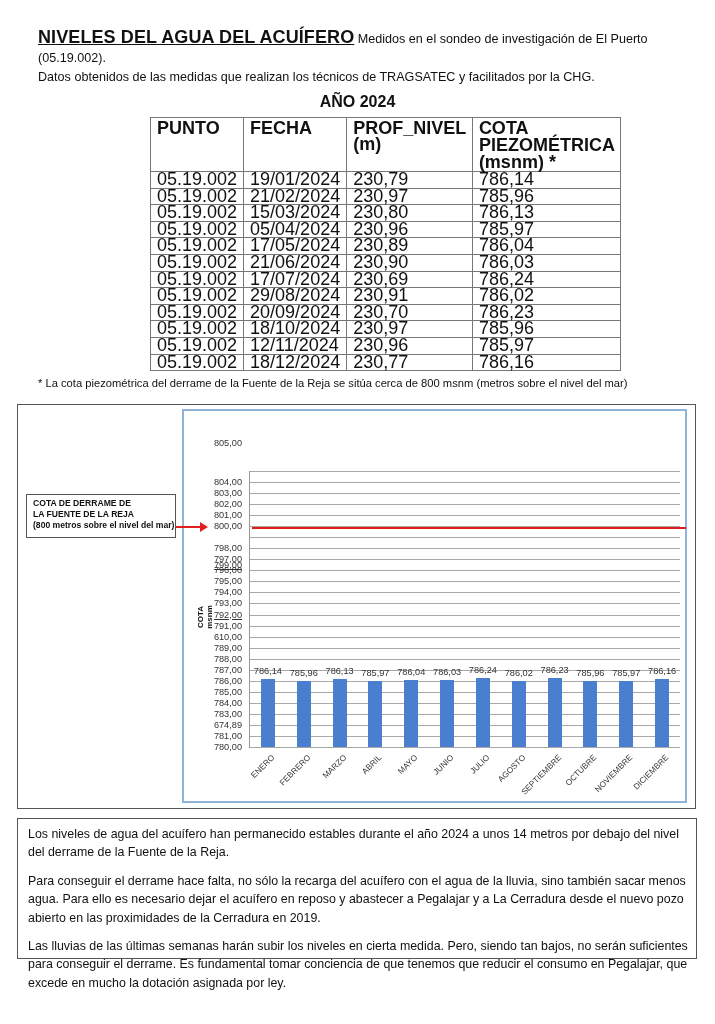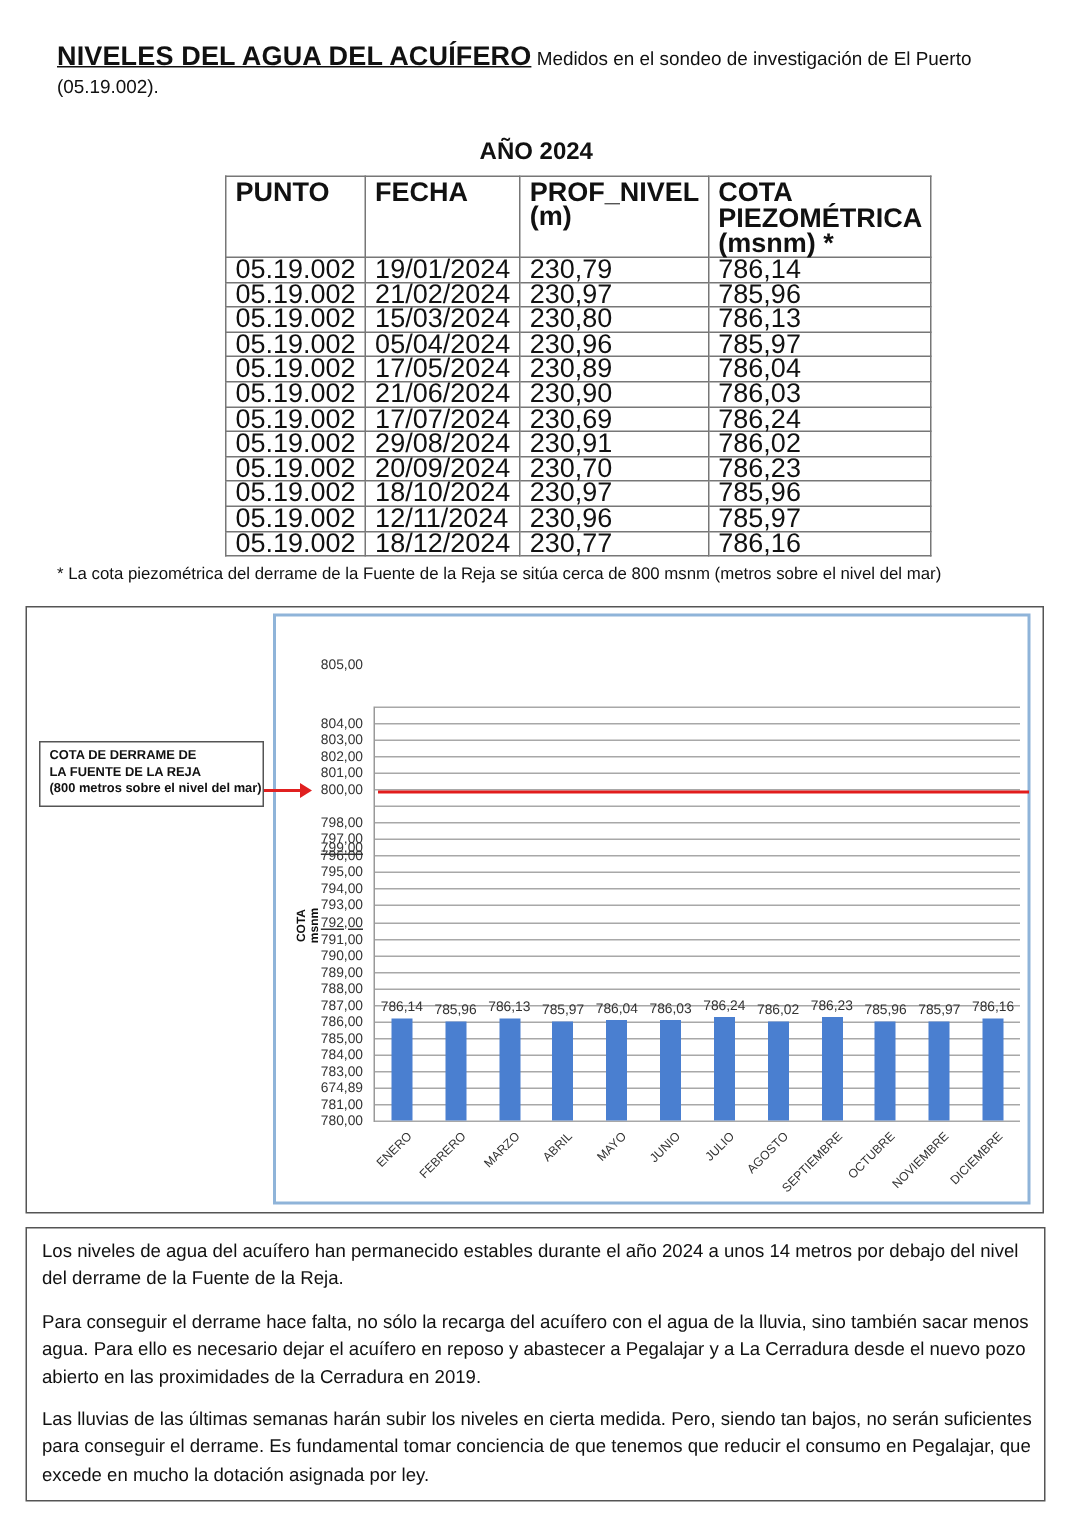--- a/index.html
+++ b/index.html
@@ -21,29 +21,30 @@
   .inner-chart { position:absolute; left:182px; top:409px; width:505px; height:394px; border:2px solid #8fb4d9; box-sizing:border-box; background:#fff; }
   .chart-title { position:absolute; left:182px; top:425px; width:505px; text-align:center; font-weight:bold; font-size:14.6px; line-height:19px; color:#222; }
   .ylabel { position:absolute; left:183px; top:610px; width:40px; height:14px; font-size:8px; font-weight:bold; transform:rotate(-90deg); transform-origin:center; text-align:center; }
   .ytick { position:absolute; left:200px; width:42px; text-align:right; font-size:9.2px; color:#333; line-height:10px; }
   .gridline { position:absolute; left:250px; width:430px; height:1px; background:#a8a8a8; }
   .yaxis { position:absolute; left:249px; top:471px; width:1px; height:277px; background:#999; }
   .refline { position:absolute; left:252px; width:434px; height:2px; background:#e21c1c; }
   .bar { position:absolute; width:14px; background:#4a7fd0; }
   .bar-label { position:absolute; width:50px; text-align:center; font-size:9.2px; color:#333; }
   .xlabel { position:absolute; font-size:8.2px; color:#333; transform:rotate(-45deg); transform-origin:right top; text-align:right; white-space:nowrap; width:70px; }
-  .text-box { position:absolute; left:17px; top:818px; width:680px; height:183px; border:1px solid #555; box-sizing:border-box; padding:6px 2px 0 10px; font-size:12.4px; line-height:18.4px; }
+  .text-box { position:absolute; left:17px; top:818px; width:680px; height:141px; border:1px solid #555; box-sizing:border-box; padding:6px 2px 0 10px; font-size:12.4px; line-height:18.4px; }
   .text-box p { margin:0 0 10px 0; }
 </style>
 </head>
 <body>
 
 <div class="header">
   <span class="title">NIVELES DEL AGUA DEL ACUÍFERO</span>
   <span>Medidos en el sondeo de investigación de El Puerto (05.19.002).</span><br>
+  <span>Datos obtenidos de las medidas que realizan los técnicos de TRAGSATEC y facilitados por la CHG.</span>
 </div>
 
 <div class="year-title">AÑO 2024</div>
 
 <table class="data">
   <colgroup>
       <col class="c1">
       <col class="c2">
       <col class="c3">
       <col class="c4">
@@ -173,21 +174,21 @@
     <div class="ytick" style="top: 576.4px;">795,00</div>
     <div class="gridline" style="top: 592.44px;"></div>
     <div class="ytick" style="top: 587.44px;">794,00</div>
     <div class="gridline" style="top: 603.48px;"></div>
     <div class="ytick" style="top: 598.48px;">793,00</div>
     <div class="gridline" style="top: 614.52px;"></div>
     <div class="ytick" style="top: 609.52px; text-decoration: underline;">792,00</div>
     <div class="gridline" style="top: 625.56px;"></div>
     <div class="ytick" style="top: 620.56px;">791,00</div>
     <div class="gridline" style="top: 636.6px;"></div>
-    <div class="ytick" style="top: 631.6px;">790,00</div>
+    <div class="ytick" style="top: 631.6px;">610,00</div>
     <div class="gridline" style="top: 647.64px;"></div>
     <div class="ytick" style="top: 642.64px;">789,00</div>
     <div class="gridline" style="top: 658.68px;"></div>
     <div class="ytick" style="top: 653.68px;">788,00</div>
     <div class="gridline" style="top: 669.72px;"></div>
     <div class="ytick" style="top: 664.72px;">787,00</div>
     <div class="gridline" style="top: 680.76px;"></div>
     <div class="ytick" style="top: 675.76px;">786,00</div>
     <div class="gridline" style="top: 691.8px;"></div>
     <div class="ytick" style="top: 686.8px;">785,00</div>

